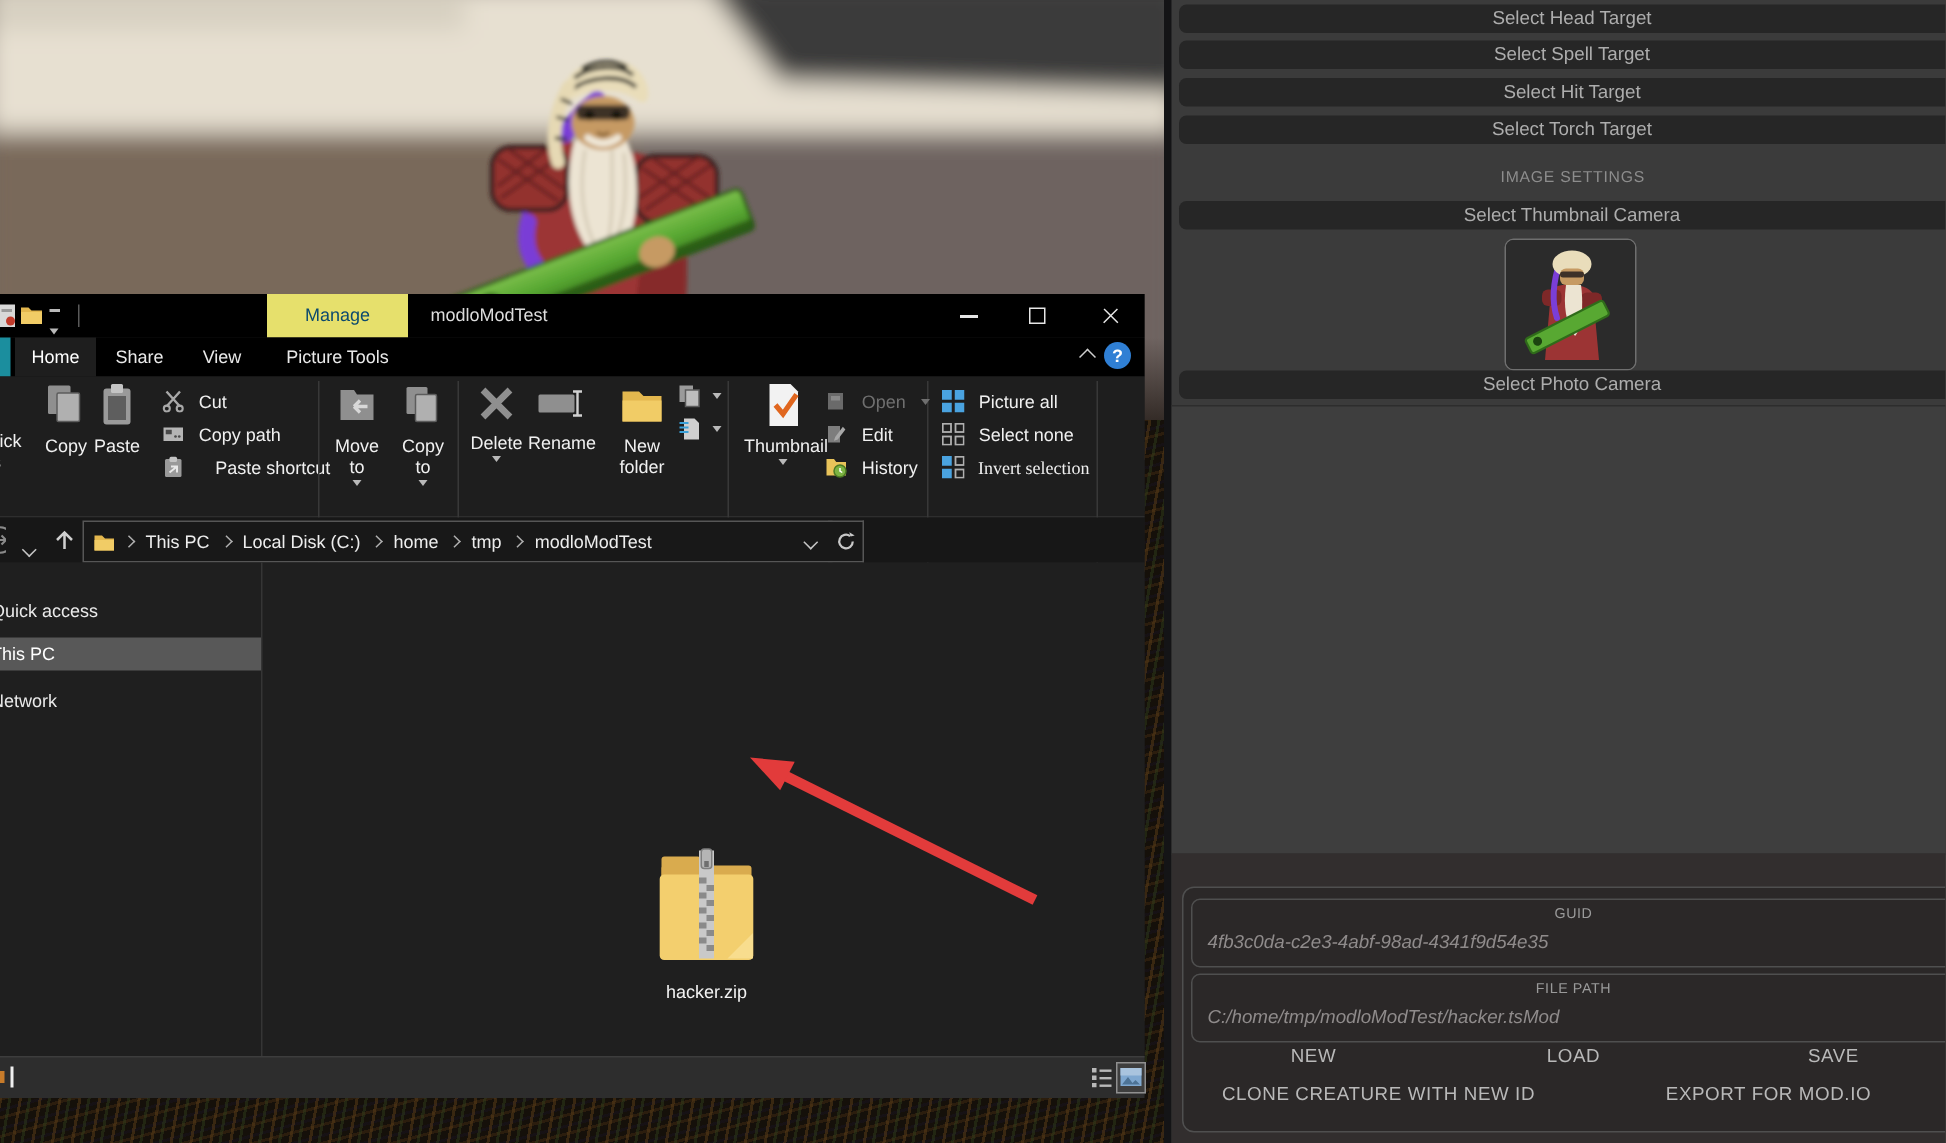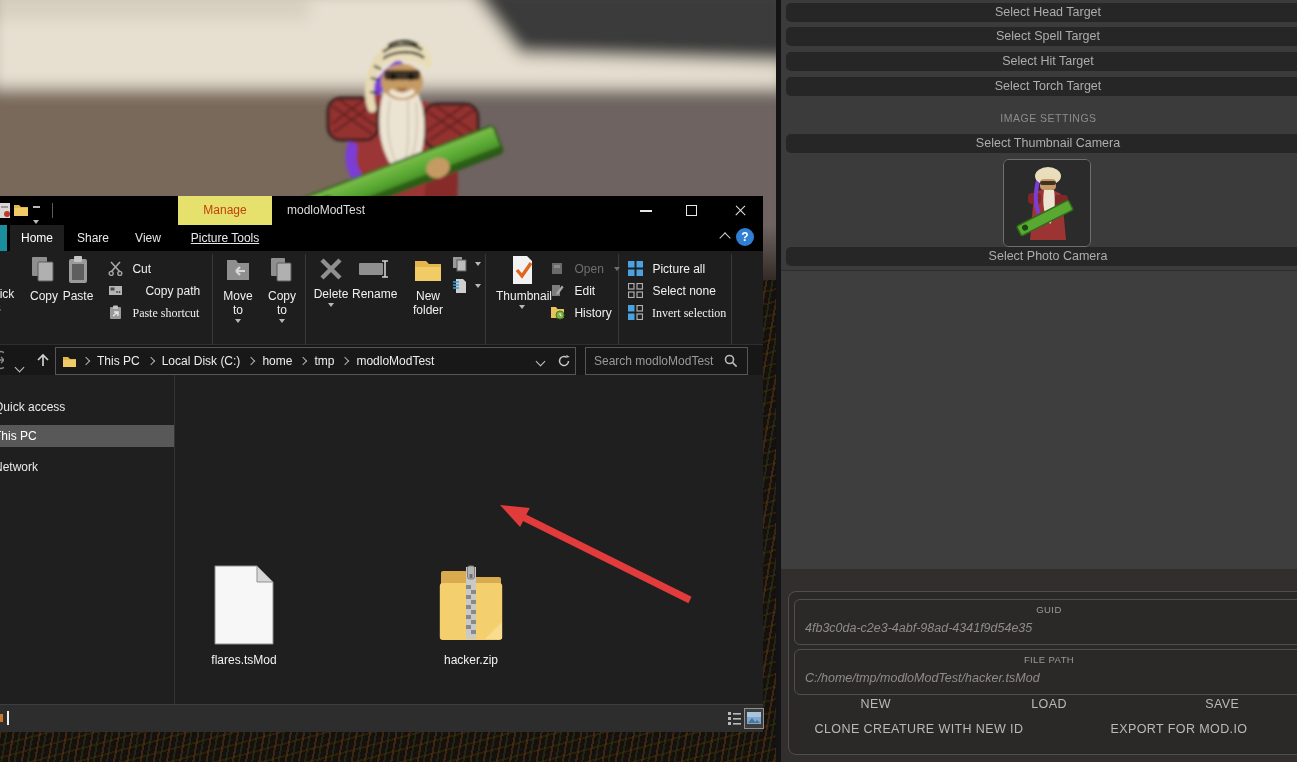--- a/index.html
+++ b/index.html
@@ -40,21 +40,21 @@
 
   
   #explorer{left:0;top:196px;width:763px;height:535px;background:#1e1e1e;}
   #titlebar{left:0;top:0;width:763px;height:29px;background:#000;}
   #tabrow{left:0;top:29px;width:763px;height:26px;background:#000;}
   #ribbon{left:0;top:55px;width:763px;height:93px;background:#1e1e1e;border-bottom:1px solid #2e2e2e;}
   #addressrow{left:0;top:149px;width:763px;height:30px;background:#171717;}
   #mainarea{left:0;top:179px;width:763px;height:329px;background:#1f1f1f;}
   #statusbar{left:0;top:508px;width:763px;height:27px;background:#2d2d2d;border-top:1px solid #3d3d3d;}
   #win-title{left:287px;top:0;line-height:29px;color:#dcdcdc;font-size:12px;}
-  #manage-tab{left:178px;top:0;width:94px;height:29px;background:#e6e06c;color:#c2410c;
+  #manage-tab{left:178px;top:0;width:94px;height:29px;background:#e6e06c;color:#0c4a6e;
     font-size:12px;text-align:center;line-height:29px;}
   .qat-sep{left:52px;top:7px;width:1px;height:15px;background:#5a5a5a;}
   .winbtn{top:0;width:34px;height:29px;}
   .bar-min{left:8px;top:14px;width:12px;height:1.6px;background:#e6e6e6;}
   .box-max{left:8px;top:9px;width:9px;height:9px;border:1.2px solid #e6e6e6;}
   .x1,.x2{left:10px;top:14px;width:13px;height:1.4px;background:#e6e6e6;}
   .x1{transform:rotate(45deg);} .x2{transform:rotate(-45deg);}
 
   .tab{top:0;height:26px;text-align:center;line-height:26px;font-size:12px;color:#e9e9e9;}
   #tab-home{background:#1e1e1e;color:#fff;}
@@ -279,21 +279,21 @@
         <div class="abs x1"></div>
         <div class="abs x2"></div>
       </div>
   </div>
 
   <div class="abs" id="tabrow">
     <div class="abs" id="file-sliver"></div>
     <div class="abs tab" id="tab-home" style="left:10px;width:54px;">Home</div>
     <div class="abs tab" style="left:70px;width:46px;">Share</div>
     <div class="abs tab" style="left:124px;width:48px;">View</div>
-    <div class="abs tab" style="left:184px;width:82px;text-decoration:underline;">Picture Tools</div>
+    <div class="abs tab" style="left:184px;width:82px;">Picture Tools</div>
     <div class="abs" id="ribbon-collapse">
         <div class="chev-up" style="margin:4px auto 0;"></div>
       </div>
     <div class="abs" id="help-btn">?</div>
   </div>
 
   <div class="abs" id="ribbon">
 
     <div class="abs" style="left:-56px;top:4px;width:76px;height:90px;overflow:visible;">
       <div class="rlabel" style="position:absolute;left:0;top:32px;width:76px;">Pin to Quick access</div>
@@ -324,29 +324,29 @@
       </svg>
       <span class="rlabel-row" style="margin-left:5px;margin-top:16px;">Cut</span>
     </div>
     <div class="abs" style="left:108px;top:30px;height:17px;">
       <svg width="15" height="15" viewBox="0 0 15 15" style="vertical-align:-3px;">
         <rect x="1" y="3" width="13" height="9" fill="#b5b5b5"></rect>
           <rect x="2.5" y="4.5" width="4" height="3" fill="#4a4a4a"></rect>
         <circle cx="9" cy="9" r="0.9" fill="#4a4a4a"></circle>
           <circle cx="11.5" cy="9" r="0.9" fill="#4a4a4a"></circle>
       </svg>
-      <span class="rlabel-row" style="margin-left:18px;">Copy path</span>
+      <span class="rlabel-row" style="margin-left:5px;">Copy path</span>
     </div>
     <div class="abs" style="left:108px;top:52px;height:17px;">
       <svg width="15" height="15" viewBox="0 0 15 15" style="vertical-align:-3px;">
         <rect x="2" y="2" width="11" height="12" rx="1" fill="#9a9a9a"></rect>
           <rect x="5" y="0.5" width="5" height="3.5" rx="1" fill="#c4c4c4"></rect>
         <path d="M5,11 l5,-4 m0,4 v-4 h-4" stroke="#e8e8e8" stroke-width="1.3" fill="none"></path>
       </svg>
-      <span class="rlabel-row" style="margin-left:5px;font-family:Liberation Serif, serif;">Paste shortcut</span>
+      <span class="rlabel-row" style="margin-left:16px;">Paste shortcut</span>
     </div>
     <div class="abs grouplabel" style="left:56px;width:100px;">Clipboard</div>
     <div class="abs vsep" style="left:212px;"></div>
 
     <div class="abs" style="left:218px;top:4px;width:40px;">
       <svg width="30" height="30" viewBox="0 0 30 30" style="margin-left:5px;">
         <path d="M4,5 h9 l2,3 h11 v17 h-22 z" fill="#8f8f8f"></path>
         <path d="M22,16 h-9 m0,0 l4,-4 m-4,4 l4,4" stroke="#d8d8d8" stroke-width="2.2" fill="none"></path>
       </svg>
       <div class="rlabel" style="width:40px;">Move to</div>
@@ -500,43 +500,29 @@
       <span class="crumb">modloModTest</span>
       <span style="flex:1;"></span>
       <span class="chev-d" style="margin-right:10px;"></span>
     </div>
     <div class="abs" id="refresh-box">
       <svg width="14" height="14" viewBox="0 0 14 14">
         <path d="M11.5,7 a4.5,4.5 0 1 1 -1.8,-3.6" stroke="#c8c8c8" stroke-width="1.5" fill="none"></path>
         <path d="M9.2,0.8 l0.8,2.8 l2.8,-0.6 z" fill="#c8c8c8"></path>
       </svg>
     </div>
-    <div class="abs" id="search-box">
-      <input id="search-input" placeholder="Search modloModTest" style="">
-      <svg class="abs" style="left:138px;top:6px;" width="14" height="14" viewBox="0 0 14 14">
-        <circle cx="5.5" cy="5.5" r="4" fill="none" stroke="#b9b9b9" stroke-width="1.6"></circle>
-        <path d="M8.6,8.6 L12.6,12.6" stroke="#b9b9b9" stroke-width="1.6"></path>
-      </svg>
-    </div>
   </div>
 
   <div class="abs" id="mainarea">
     <div class="abs" id="sidebar">
       <div class="abs side-item" style="top:21px;"><span>Quick access</span></div>
       <div class="abs side-item" id="side-thispc" style="top:50px;"><span>This PC</span></div>
       <div class="abs side-item" style="top:81px;"><span>Network</span></div>
     </div>
 
-    <div class="abs file-item" style="left:196px;">
-      <svg width="62" height="80" viewBox="0 0 62 80">
-        <path d="M2,1 h42 l16,16 v62 h-58 z" fill="#f7f7f7" stroke="#8f8f8f"></path>
-        <path d="M44,1 l16,16 h-16 z" fill="#d6d6d6" stroke="#8f8f8f"></path>
-      </svg>
-      <div class="file-label">flares.tsMod</div>
-    </div>
     <div class="abs file-item" style="left:423px;">
       <svg width="64" height="80" viewBox="0 0 64 80">
         <rect x="2" y="6" width="26" height="14" rx="2" fill="#d9ab4e"></rect>
         <rect x="2" y="12" width="60" height="62" rx="2" fill="#d9ab4e"></rect>
         <rect x="0.8" y="18" width="62.4" height="57" rx="3" fill="#f3cf6e"></rect>
         <path d="M46,74 l17,-17 v17 z" fill="#f8dd8e"></path>
         <rect x="27" y="2" width="10" height="72" fill="#c9c9c9"></rect>
         <g fill="#8a8a8a">
           <rect x="27" y="20" width="5" height="4"></rect>
             <rect x="32" y="25" width="5" height="4"></rect>

